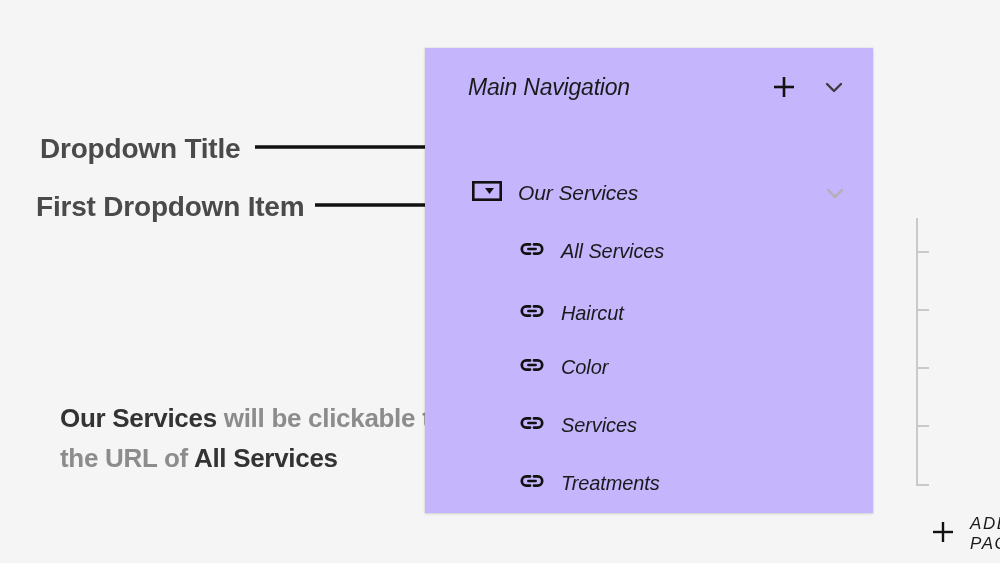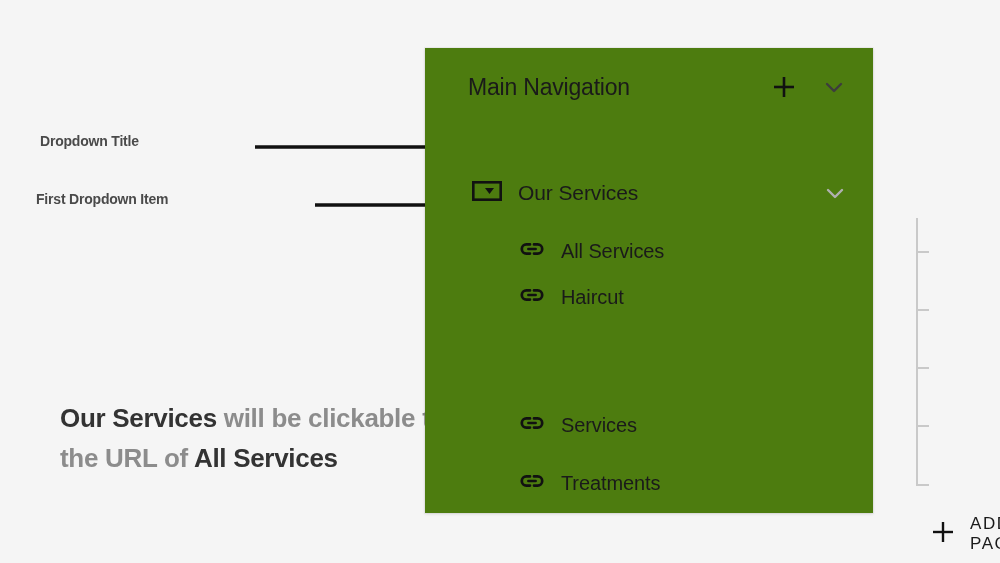--- a/index.html
+++ b/index.html
@@ -17,21 +17,21 @@
   .stage {
     position: absolute;
     inset: 0;
   }
 
   
   .annot {
     position: absolute;
     font-weight: bold;
     color: #4a4a4a;
-    font-size: 14px;
+    font-size: 28px;
     letter-spacing: -0.2px;
     white-space: nowrap;
   }
   #annot-dropdown-title { left: 40px; top: 133px; }
   #annot-first-item     { left: 36px; top: 191px; }
 
   .arrow {
     position: absolute;
   }
 
@@ -49,22 +49,23 @@
   }
   .callout .strong { color: #333333; }
 
   
   .panel {
     position: absolute;
     left: 425px;
     top: 48px;
     width: 448px;
     height: 465px;
-    background: #4d7c0f;
+    background: #c4b5fd;
     box-shadow: 0 1px 3px rgba(0,0,0,0.12), 0 0 0 1px rgba(0,0,0,0.03);
+    font-style: italic;
   }
 
   .panel-header {
     position: absolute;
     left: 0; top: 0;
     width: 100%;
     height: 78px;
     display: flex;
     align-items: center;
   }
@@ -243,31 +244,41 @@
       <span class="link-icon">
         <svg width="26" height="26" viewBox="0 0 26 26">
           <path d="M11 8.4 H7.4 a4.6 4.6 0 0 0 0 9.2 H11" fill="none" stroke="#111111" stroke-width="2.7" stroke-linecap="round"></path>
           <path d="M15 8.4 H18.6 a4.6 4.6 0 0 1 0 9.2 H15" fill="none" stroke="#111111" stroke-width="2.7" stroke-linecap="round"></path>
           <line x1="9.4" y1="13" x2="16.6" y2="13" stroke="#111111" stroke-width="2.7" stroke-linecap="round"></line>
         </svg>
       </span>
       <span class="child-label">All Services</span>
     </div>
 
-    <div class="child-row" style="top:232px;">
+    <div class="child-row" style="top:248px;">
       <span class="link-icon">
         <svg width="26" height="26" viewBox="0 0 26 26">
           <path d="M11 8.4 H7.4 a4.6 4.6 0 0 0 0 9.2 H11" fill="none" stroke="#111111" stroke-width="2.7" stroke-linecap="round"></path>
           <path d="M15 8.4 H18.6 a4.6 4.6 0 0 1 0 9.2 H15" fill="none" stroke="#111111" stroke-width="2.7" stroke-linecap="round"></path>
           <line x1="9.4" y1="13" x2="16.6" y2="13" stroke="#111111" stroke-width="2.7" stroke-linecap="round"></line>
         </svg>
       </span>
       <span class="child-label">Haircut</span>
     </div>
 
+    <div class="child-row" style="top:302px;">
+      <span class="link-icon">
+        <svg width="26" height="26" viewBox="0 0 26 26">
+          <path d="M11 8.4 H7.4 a4.6 4.6 0 0 0 0 9.2 H11" fill="none" stroke="#111111" stroke-width="2.7" stroke-linecap="round"></path>
+          <path d="M15 8.4 H18.6 a4.6 4.6 0 0 1 0 9.2 H15" fill="none" stroke="#111111" stroke-width="2.7" stroke-linecap="round"></path>
+          <line x1="9.4" y1="13" x2="16.6" y2="13" stroke="#111111" stroke-width="2.7" stroke-linecap="round"></line>
+        </svg>
+      </span>
+      <span class="child-label">Color</span>
+    </div>
 
     <div class="child-row" style="top:360px;">
       <span class="link-icon">
         <svg width="26" height="26" viewBox="0 0 26 26">
           <path d="M11 8.4 H7.4 a4.6 4.6 0 0 0 0 9.2 H11" fill="none" stroke="#111111" stroke-width="2.7" stroke-linecap="round"></path>
           <path d="M15 8.4 H18.6 a4.6 4.6 0 0 1 0 9.2 H15" fill="none" stroke="#111111" stroke-width="2.7" stroke-linecap="round"></path>
           <line x1="9.4" y1="13" x2="16.6" y2="13" stroke="#111111" stroke-width="2.7" stroke-linecap="round"></line>
         </svg>
       </span>
       <span class="child-label">Services</span>

